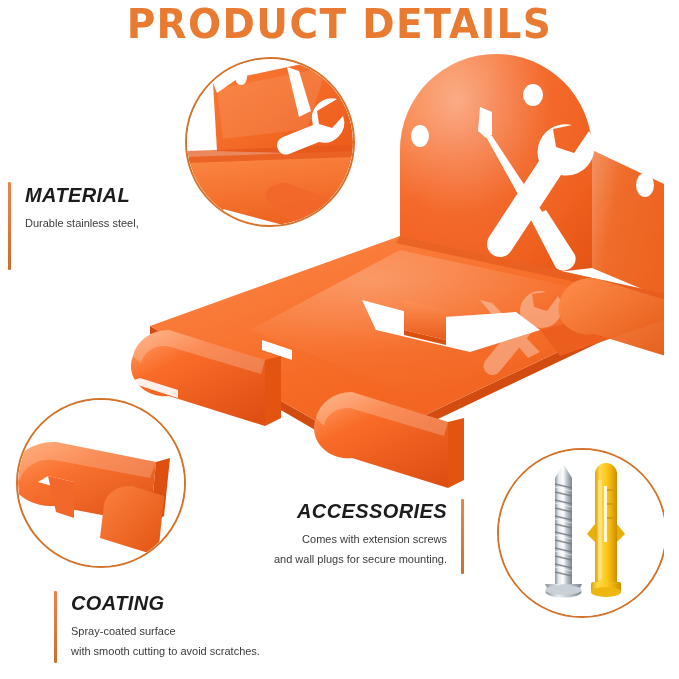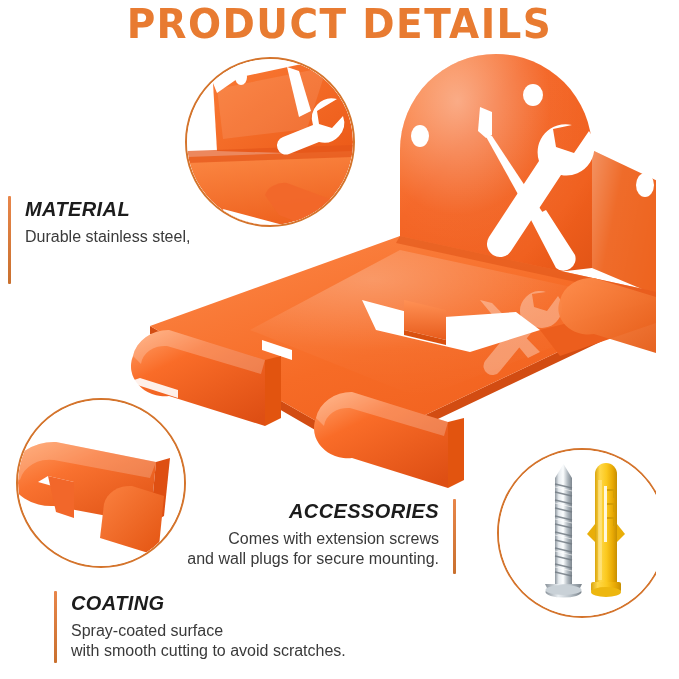--- a/index.html
+++ b/index.html
@@ -7,20 +7,21 @@
     padding: 0;
     background: #ffffff;
   }
   #page {
     position: relative;
     width: 656px;
     height: 679px;
     background: #ffffff;
     overflow: hidden;
     font-family: "Liberation Sans", sans-serif;
+    padding-left: 8px;
   }
 
   
   .page-title {
     position: absolute;
     top: 2px;
     left: 0;
     width: 679px;
     text-align: center;
     font-family: "DejaVu Sans", sans-serif;
@@ -53,32 +54,32 @@
     font-weight: bold;
     font-style: italic;
     font-size: 20px;
     letter-spacing: 0.4px;
     color: #1c1c1c;
     margin: 0 0 6px 0;
     white-space: nowrap;
   }
   .feature .body {
     font-family: "Liberation Sans", sans-serif;
-    font-size: 16px;
+    font-size: 11px;
     line-height: 20px;
     color: #3a3a3a;
     white-space: nowrap;
   }
   .feature.left  .heading,
   .feature.left  .body  { text-align: left;  padding-left: 17px; }
   .feature.right .heading,
   .feature.right .body  { text-align: right; padding-right: 17px; }
 
   
-  #feature-material    { left: 8px;  top: 196px;  }
+  #feature-material    { left: 8px;  top: 182px;  }
   #feature-material .bar  { height: 88px; }
   #feature-material .txt  { padding-top: 2px; }
 
   #feature-coating     { left: 54px; top: 591px; }
   #feature-coating .bar   { height: 72px; }
   #feature-coating .txt   { padding-top: 1px; }
 
   #feature-accessories { right: 200px; top: 499px; }
   #feature-accessories .bar { height: 75px; }
   #feature-accessories .txt { padding-top: 1px; }

